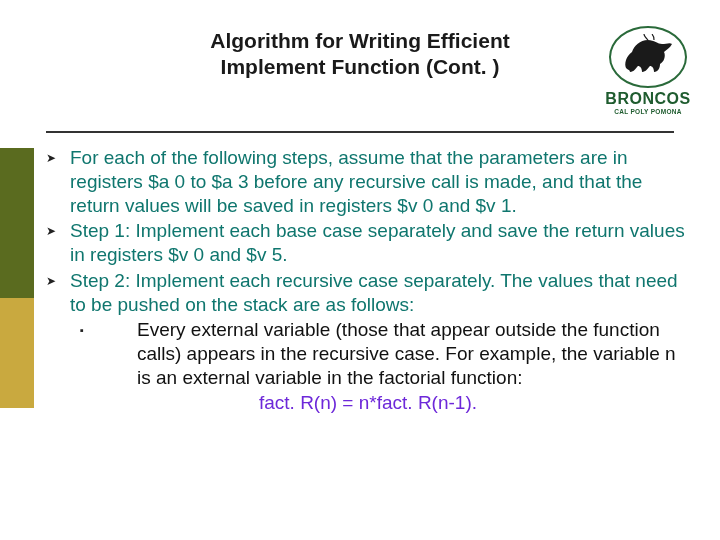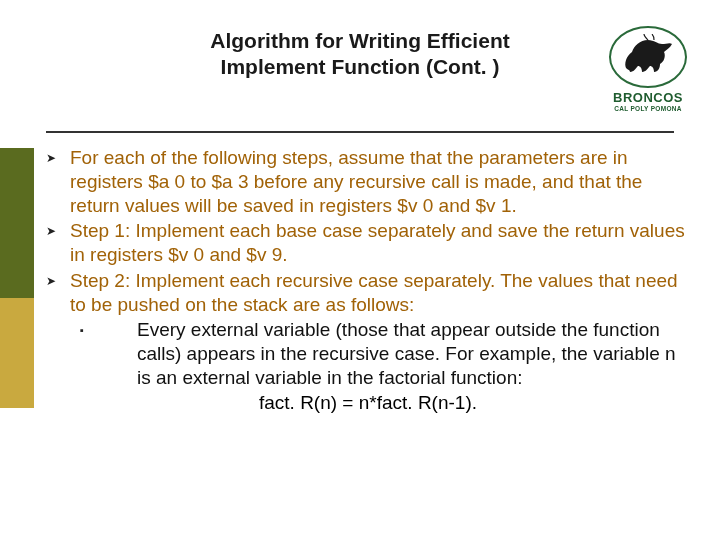--- a/index.html
+++ b/index.html
@@ -56,21 +56,21 @@
     position: absolute;
     left: 50%;
     top: 50%;
     transform: translate(-50%, -52%);
     width: 56px;
     height: 44px;
   }
   .logo-text1 {
     font-family: Arial, sans-serif;
     font-weight: 900;
-    font-size: 13px;
+    font-size: 16px;
     letter-spacing: 0.5px;
     color: #1f5c2f;
   }
   .logo-text2 {
     font-family: Arial, sans-serif;
     font-weight: bold;
     font-size: 6.5px;
     letter-spacing: 0.3px;
     color: #1f5c2f;
   }
@@ -106,21 +106,21 @@
     width: 24px;
     flex-shrink: 0;
     font-size: 12px;
     color: #222;
     padding-top: 5px;
   }
   .btext {
     flex: 1;
     font-size: 19px;
     line-height: 1.25;
-    color: #a16207;
+    color: #0f766e;
   }
   .sub-row {
     display: flex;
     align-items: flex-start;
     margin-left: 34px;
     margin-top: 2px;
   }
   .sbm {
     width: 24px;
     flex-shrink: 0;
@@ -132,21 +132,21 @@
     flex: 1;
     font-size: 19px;
     line-height: 1.25;
     color: #111;
     margin-left: 33px;
   }
   .formula {
     text-align: center;
     font-size: 19px;
     line-height: 1.25;
-    color: #000000;
+    color: #6d28d9;
     margin-top: 1px;
   }
 </style>
 </head>
 <body>
 
 <div class="slide">
 
   <div class="header">
     <div class="title">
@@ -175,21 +175,21 @@
 
   <div class="content">
 
     <div class="bullet-row">
       <div class="bm">➤</div>
       <div class="btext">For each of the following steps, assume that the parameters are in registers $a 0 to $a 3 before any recursive call is made, and that the return values will be saved in registers $v 0 and $v 1.</div>
     </div>
 
     <div class="bullet-row">
       <div class="bm">➤</div>
-      <div class="btext">Step 1: Implement each base case separately and save the return values in registers $v 0 and $v 9.</div>
+      <div class="btext">Step 1: Implement each base case separately and save the return values in registers $v 0 and $v 5.</div>
     </div>
 
     <div class="bullet-row">
       <div class="bm">➤</div>
       <div class="btext">Step 2: Implement each recursive case separately. The values that need to be pushed on the stack are as follows:</div>
     </div>
 
     <div class="sub-row">
       <div class="sbm">▪</div>
       <div class="subtext">Every external variable (those that appear outside the function calls) appears in the recursive case. For example, the variable n is an external variable in the factorial function:</div>

